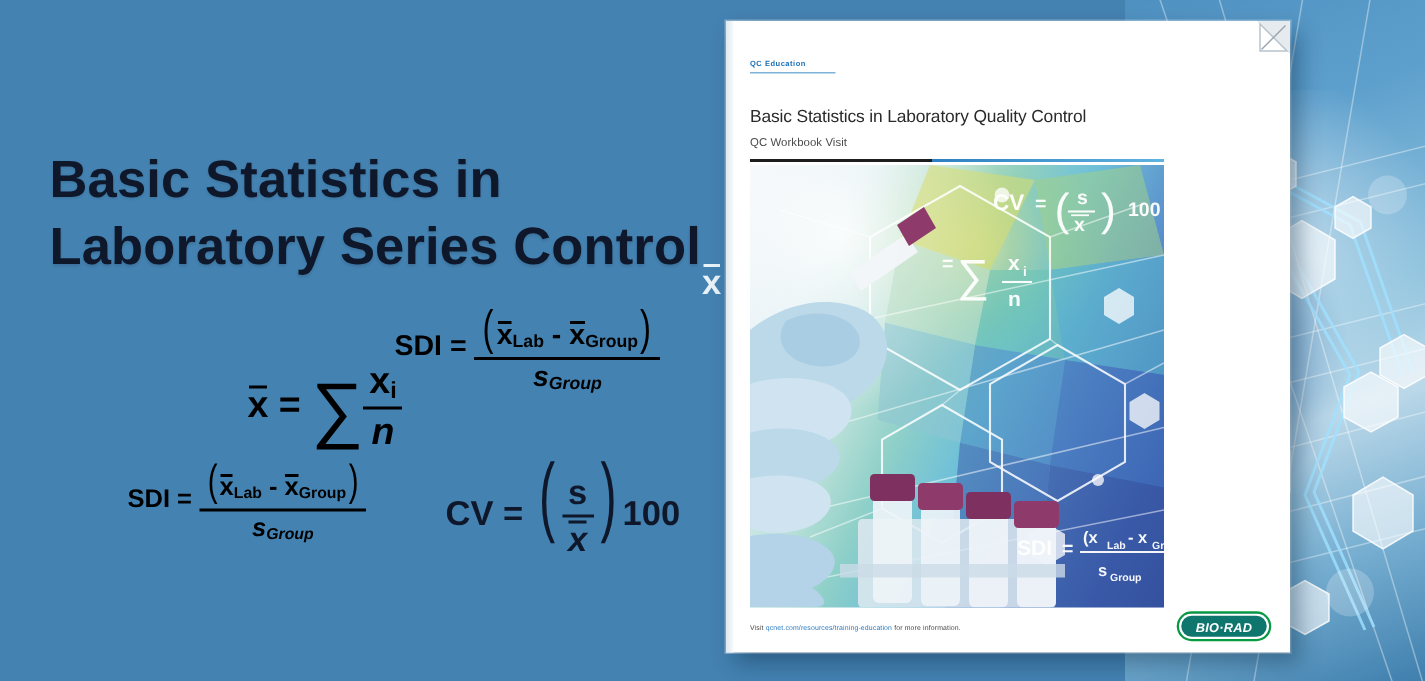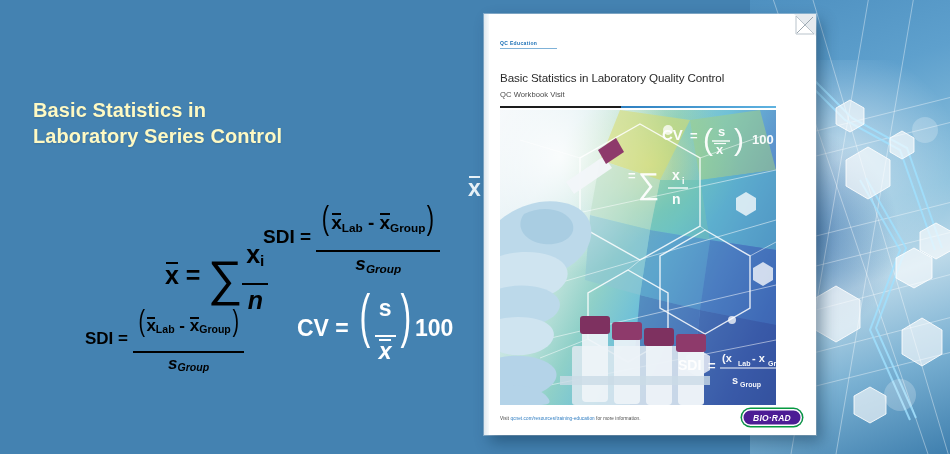--- a/index.html
+++ b/index.html
@@ -24,51 +24,52 @@
   }
   .rightart .deep{
     position:absolute;left:-40px;top:130px;width:190px;height:210px;
     background:radial-gradient(ellipse at 50% 50%, rgba(30,80,150,.55) 0%, rgba(30,80,150,0) 70%);
   }
   .rightart svg{position:absolute;left:0;top:0;}
 
   
   .headline{
     position:absolute;left:33px;top:98px;
-    color:#fef9c3;font-weight:bold;font-size:20px;line-height:1.28;
+    color:#0f172a;font-weight:bold;font-size:35px;line-height:1.28;
     letter-spacing:.1px;
     text-shadow:0 1px 2px rgba(0,0,0,.12);
   }
 
   
   .math{position:absolute;color:#000000;}
   .frac{display:inline-block;vertical-align:middle;text-align:center;}
-  .frac .num{display:block;padding:0 4px 13px;}
+  .frac .num{display:block;padding:0 4px 1px;}
   .frac .den{display:block;border-top:2px solid currentColor;padding:1px 4px 0;font-style:italic;}
   .ovl{position:relative;display:inline-block;}
   .ovl::before{
     content:"";position:absolute;left:5%;right:5%;top:.03em;height:2px;background:currentColor;
   }
   sub{font-size:.62em;vertical-align:-.22em;}
   .paren{display:inline-block;font-size:1.7em;font-weight:300;transform:scaleX(.68);}
   .bigparen{display:inline-block;font-size:2.55em;font-weight:200;transform:scaleX(.55);line-height:.62;}
   .sum{display:inline-block;font-size:1.95em;line-height:.62;font-weight:300;vertical-align:-.22em;}
 
   
   #f-sdi-top{left:263px;top:200px;font-size:19px;font-weight:bold;}
   #f-mean  {left:165px;top:240px;font-size:25px;font-weight:bold;}
   #f-sdi-bot{left:85px;top:305px;font-size:17px;font-weight:bold;}
-  #f-cv    {left:297px;top:295px;font-size:23px;font-weight:bold;color:#ffffff;}
+  #f-cv    {left:297px;top:313px;font-size:23px;font-weight:bold;color:#0f172a;}
   #f-edge  {left:468px;top:175px;font-size:23px;font-weight:bold;color:#e8f2f8;}
 
   
   .book{
     position:absolute;left:484px;top:14px;width:332px;height:421px;
     background:#ffffff;
     box-shadow:6px 7px 14px rgba(6,40,70,.42), 0 0 0 1px rgba(255,255,255,.35);
+    padding-left:44px;
   }
   .book .spine{
     position:absolute;left:0;top:0;width:5px;height:100%;
     background:linear-gradient(90deg,#dfe8ee,#f7fafc);
   }
   .corner{
     position:absolute;right:0;top:0;width:22px;height:22px;
   }
   .eyebrow{
     position:absolute;left:16px;top:26px;
@@ -99,21 +100,21 @@
     position:absolute;left:60px;top:-20px;width:180px;height:150px;
     background:radial-gradient(ellipse at 50% 50%, rgba(232,226,120,.55) 0%, rgba(160,210,120,.22) 45%, rgba(255,255,255,0) 70%);
   }
   .cov-img svg{position:absolute;left:0;top:0;}
   .cov-foot{
     position:absolute;left:16px;bottom:14px;font-size:4.6px;color:#4a4a4a;letter-spacing:.1px;
   }
   .cov-foot .lnk{color:#2a7ac0;}
   .biorad{
     position:absolute;right:14px;bottom:9px;
-    width:60px;height:17px;border-radius:9px;background:#4c1d95;
+    width:60px;height:17px;border-radius:9px;background:#0f766e;
     color:#fff;font-size:8.5px;font-style:italic;font-weight:bold;
     display:flex;align-items:center;justify-content:center;letter-spacing:.2px;
     box-shadow:inset 0 0 0 1.5px #fff, 0 0 0 1.5px #069a41;
   }
 </style>
 </head>
 <body>
 
 <div class="banner">
 

